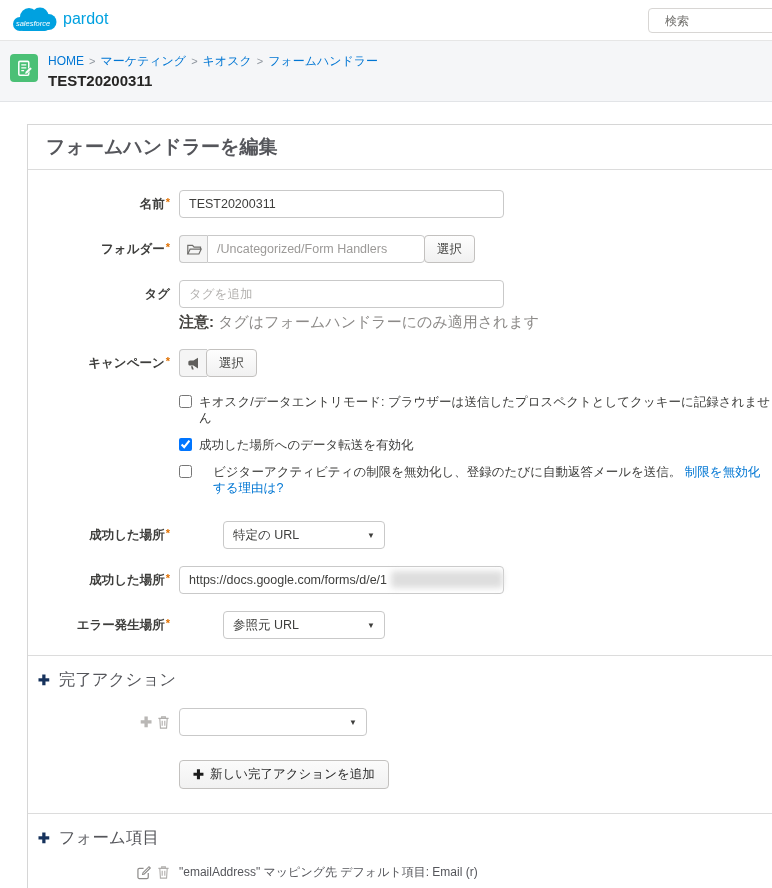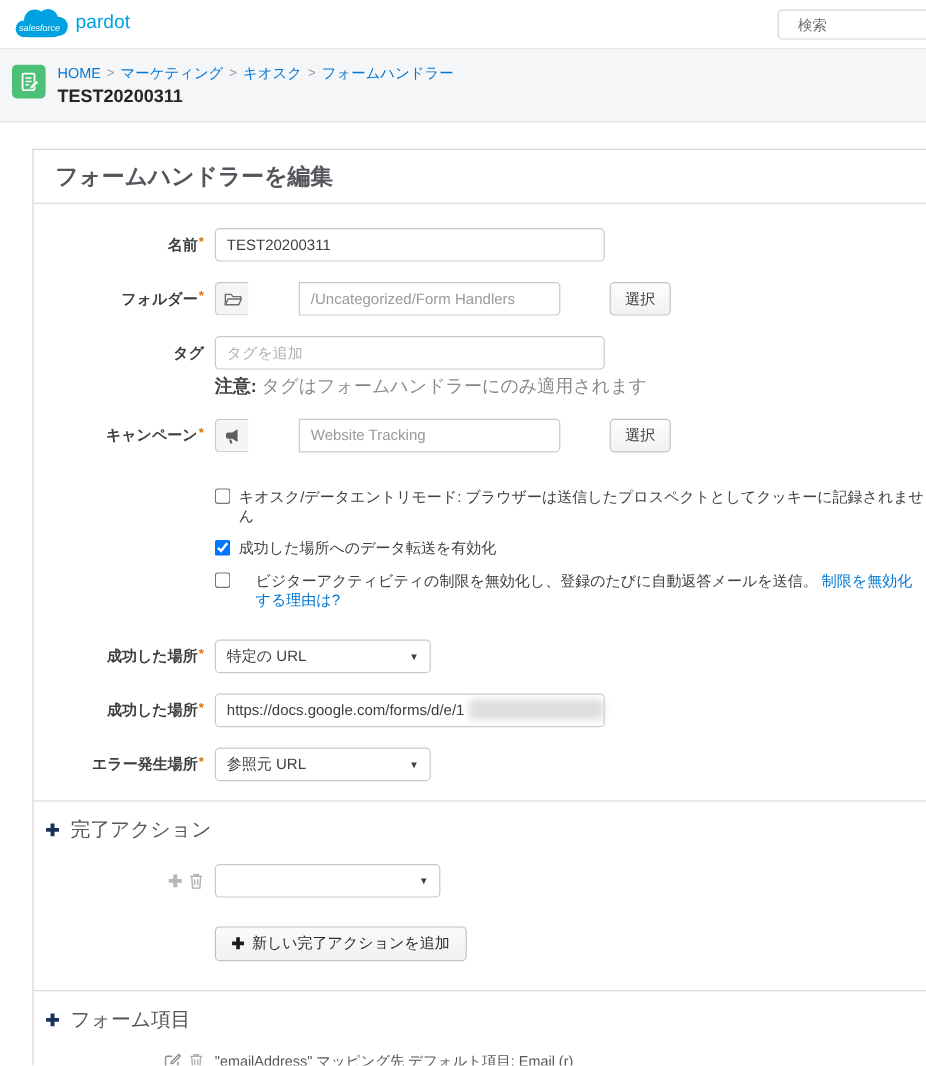--- a/index.html
+++ b/index.html
@@ -28,34 +28,34 @@
   .card-title { font-size:19px; font-weight:700; color:#55565b; margin:0; padding:9px 18px 9px; border-bottom:1px solid #dcdcdc; }
   
   .fields { padding:20px 0 16px; }
   .frow { display:flex; align-items:center; margin-bottom:17px; padding-left:10px; }
   .lab { width:132px; flex-shrink:0; text-align:right; margin-right:9px; font-size:12.5px; font-weight:700; color:#3e3e3c; }
   .req { color:#e07000; font-size:11px; vertical-align:top; margin-left:1px; font-weight:700; }
   .tin { height:28px; border:1px solid #c9c9c9; border-radius:4px; font-size:12.5px; color:#3e3e3c; padding:0 9px; font-family:inherit; outline:none; background:#fff; }
   .tin::placeholder { color:#b3b1af; }
   .w-main { width:325px; }
   .grayval { color:#9c9a98; }
-  .ingroup { display:flex; align-items:flex-end;gap:42px; }
+  .ingroup { display:flex; align-items:flex-end; }
   .icbox { width:28px; height:28px; border:1px solid #c9c9c9; border-right:none; border-radius:4px 0 0 4px; background:#f5f5f5; display:flex; align-items:center; justify-content:center; flex-shrink:0; cursor:pointer; }
   .ingroup .tin { border-radius:0 4px 4px 0; width:218px; }
   .selbtn { height:28px; margin-left:-1px; padding:0 12px; background:linear-gradient(#fefefe,#f1f1f1); border:1px solid #c3c1bf; border-radius:4px; font-size:12.5px; color:#3e3e3c; font-family:inherit; cursor:pointer; }
   .note { font-size:15px; color:#8c8a88; margin:-12px 0 17px 151px; }
   .note b { color:#44423f; }
   .cbrow { display:flex; align-items:flex-start; gap:7px; margin:0 0 11px 151px; font-size:12.5px; color:#3e3e3c; line-height:16px; }
   .cbrow input { width:13px; height:13px; margin:1px 0 0; flex-shrink:0; }
   .cbrow a { color:#0176d3; text-decoration:none; cursor:pointer; }
-  .cb-first { margin-top:29px;justify-content:center; }
+  .cb-first { margin-top:17px;justify-content:center; }
   .cb-last { margin-bottom:25px;gap:21px; }
   .sel { height:28px; border:1px solid #c9c9c9; border-radius:4px; background:#fff; display:flex; align-items:center; justify-content:space-between; padding:0 9px; font-size:12.5px; color:#3e3e3c; cursor:pointer; }
   .sel .arrow { font-size:8px; color:#3e3e3c; margin-left:8px; }
-  .w-sel { width:180px; }
+  .w-sel { width:162px;margin-left:44px; }
   .urlwrap { position:relative; display:inline-block; }
   .blurpatch { position:absolute; left:212px; top:5px; width:112px; height:17px; background:#dedede; border-radius:3px; filter:blur(3px); pointer-events:none; }
   
   .subsec { border-top:1px solid #dcdcdc; padding-bottom:24px; }
   .sec-head { display:flex; align-items:center; gap:9px; padding:13px 10px 0; font-size:16.5px; color:#55565b; }
   .sec-plus { color:#16325c; font-weight:700; font-size:14px; cursor:pointer; line-height:1; }
   .actrow { display:flex; align-items:center; margin-top:17px; }
   .rowicons { width:142px; flex-shrink:0; display:flex; justify-content:flex-end; align-items:center; gap:5px; padding-right:0; margin-right:9px; }
   .plus-gray { color:#b9b7b5; font-size:14px; font-weight:700; cursor:pointer; line-height:1; }
   .iconbtn { cursor:pointer; display:inline-flex; align-items:center; }
@@ -145,21 +145,20 @@
 
     <div class="frow">
       <span class="lab"><span>キャンペーン</span><sup class="req">*</sup></span>
       <div class="ingroup">
         <span class="icbox">
           <svg width="15" height="15" viewBox="0 0 16 16">
             <path d="M12.8 1.8v11.4l-4.8-3H4.3c-1 0-1.8-.8-1.8-1.8v-1.8c0-1 .8-1.8 1.8-1.8H8z" fill="#5f5e5b"></path>
             <path d="M5.3 11l1 3.4h1.9l-1-3.4z" fill="#5f5e5b"></path>
           </svg>
         </span>
-        <input class="tin grayval" value="Website Tracking" style="">
         <button class="selbtn">選択</button>
       </div>
     </div>
 
     <label class="cbrow cb-first">
       <input type="checkbox" style="">
       <span>キオスク/データエントリモード: ブラウザーは送信したプロスペクトとしてクッキーに記録されません</span>
     </label>
     <label class="cbrow">
       <input type="checkbox" checked="" style="">

